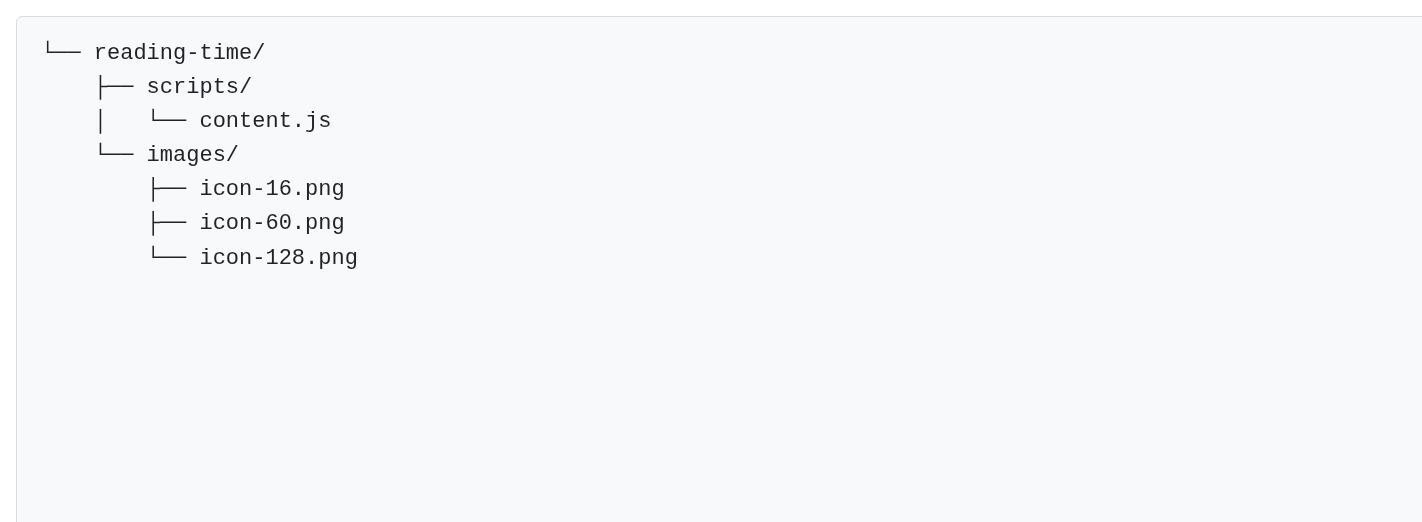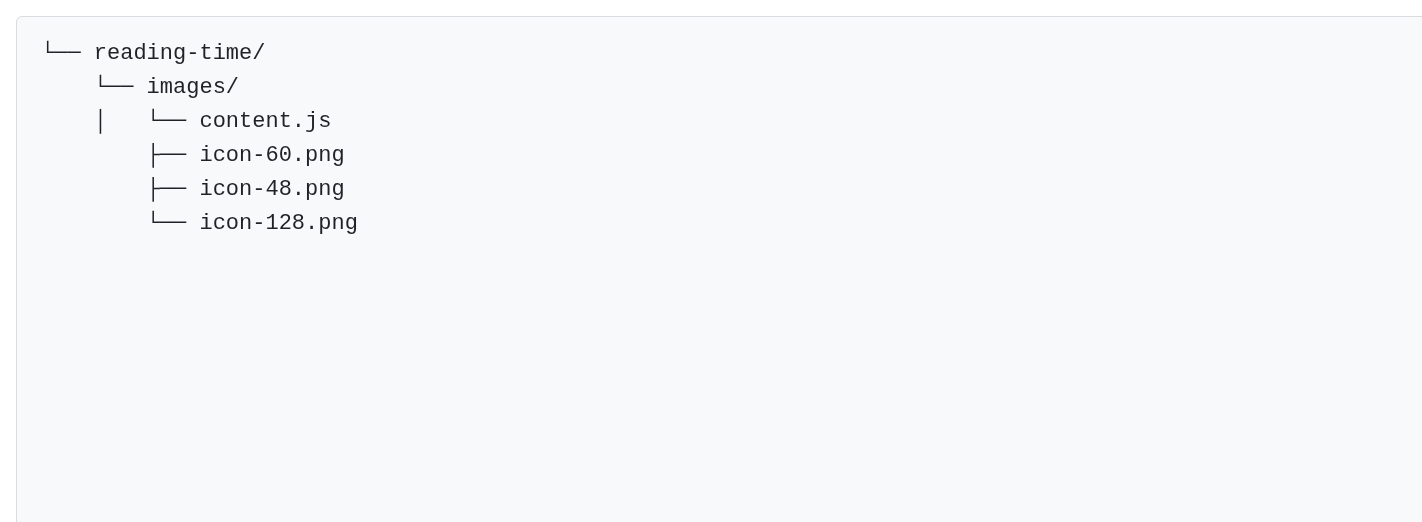--- a/index.html
+++ b/index.html
@@ -28,18 +28,19 @@
     .tree-line {
       white-space: pre;
       font-family: inherit;
     }
   </style>
 </head>
 <body>
 
 <div class="code-block">
   <div class="tree-line">└── reading-time/</div>
+  <div class="tree-line">    ├── scripts/</div>
+  <div class="tree-line">    │   └── content.js</div>
   <div class="tree-line">    └── images/</div>
-  <div class="tree-line">    │   └── content.js</div>
+  <div class="tree-line">        ├── icon-16.png</div>
   <div class="tree-line">        ├── icon-60.png</div>
-  <div class="tree-line">        ├── icon-48.png</div>
   <div class="tree-line">        └── icon-128.png</div>
 </div>
 
 </body></html>

